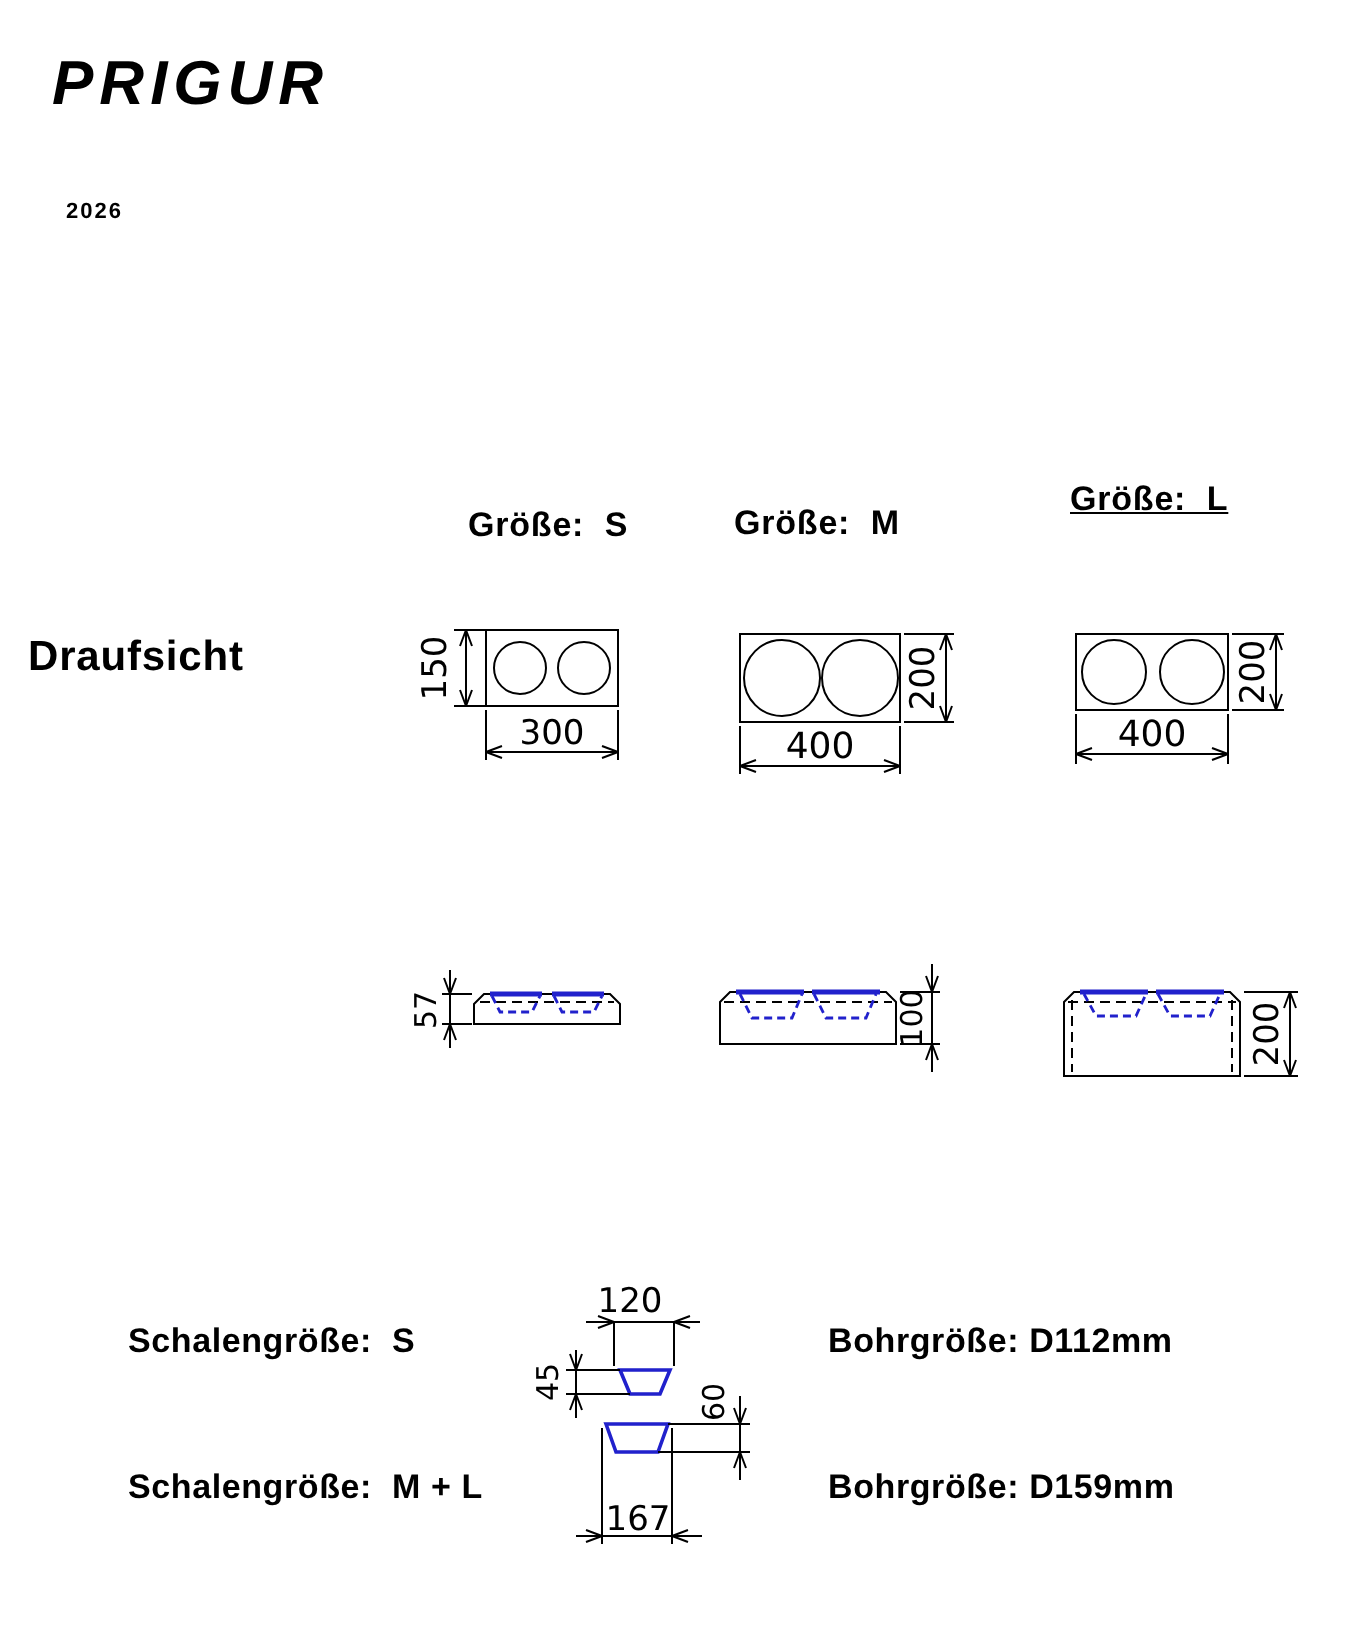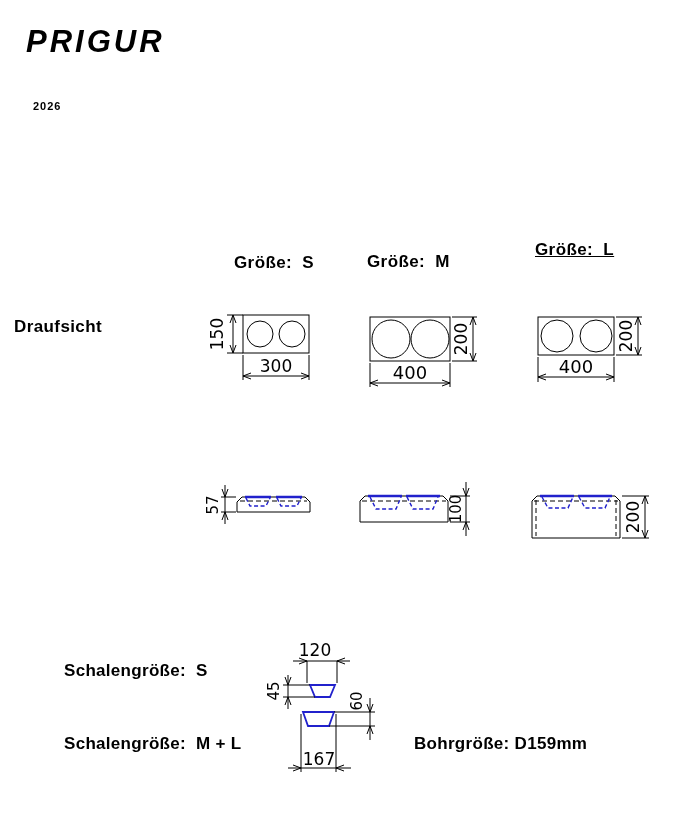--- a/index.html
+++ b/index.html
@@ -3,21 +3,21 @@
 <meta charset="utf-8">
 <style>
   html,body{margin:0;padding:0;background:#ffffff;}
   #page{position:relative;width:676px;height:823px;background:#ffffff;overflow:hidden;
         font-family:"Liberation Sans",sans-serif;color:#000;border-radius:29px;}
   .abs{position:absolute;}
   .logo{font-style:italic;font-weight:bold;font-size:31px;letter-spacing:3px;
         font-family:"Liberation Sans",sans-serif;}
   .year{font-size:11px;font-weight:bold;letter-spacing:1px;margin-top:32px;}
   .hdr{font-size:17px;font-weight:bold;letter-spacing:.4px;white-space:pre;}
-  .rowlbl{font-size:17px;font-weight:bold;letter-spacing:.4px;text-align:right;}
+  .rowlbl{font-size:21px;font-weight:bold;letter-spacing:.4px;text-align:right;}
   .botlbl{font-size:17px;font-weight:bold;letter-spacing:.3px;white-space:pre;}
   svg{position:absolute;overflow:visible;}
   svg .ln{stroke:#000;stroke-width:1;fill:none;}
   svg .dash{stroke:#000;stroke-width:1;fill:none;stroke-dasharray:5 3;}
   svg .blue{stroke:var(--bowl-blue,#2121cc);stroke-width:2.5;fill:none;}
   svg .bluethin{stroke:var(--bowl-blue,#2121cc);stroke-width:1.4;fill:none;stroke-dasharray:4 2.5;}
   svg .bluesolid{stroke:var(--bowl-blue,#2121cc);stroke-width:1.8;fill:none;}
   svg text{font-family:"DejaVu Sans",sans-serif;fill:#000;font-weight:400;}
   .dim17{font-size:17px;}
   .dim16{font-size:15px;}
@@ -144,15 +144,16 @@
     </g>
     <g>
       <path class="ln" d="M33,24 V82 M68,24 V82 M20,78 H83"></path>
       <path class="ln" d="M33,78 L25,75 M33,78 L25,81 M68,78 L76,75 M68,78 L76,81"></path>
       <text class="dim17" x="51" y="75" text-anchor="middle">167</text>
     </g>
   </svg>
 
   <div class="abs botlbl" style="left:64px;top:661px;">Schalengröße:  S</div>
   <div class="abs botlbl" style="left:64px;top:734px;">Schalengröße:  M + L</div>
+  <div class="abs botlbl" style="left:414px;top:661px;">Bohrgröße: D112mm</div>
   <div class="abs botlbl" style="left:414px;top:734px;">Bohrgröße: D159mm</div>
 
 </div>
 
 </body></html>

